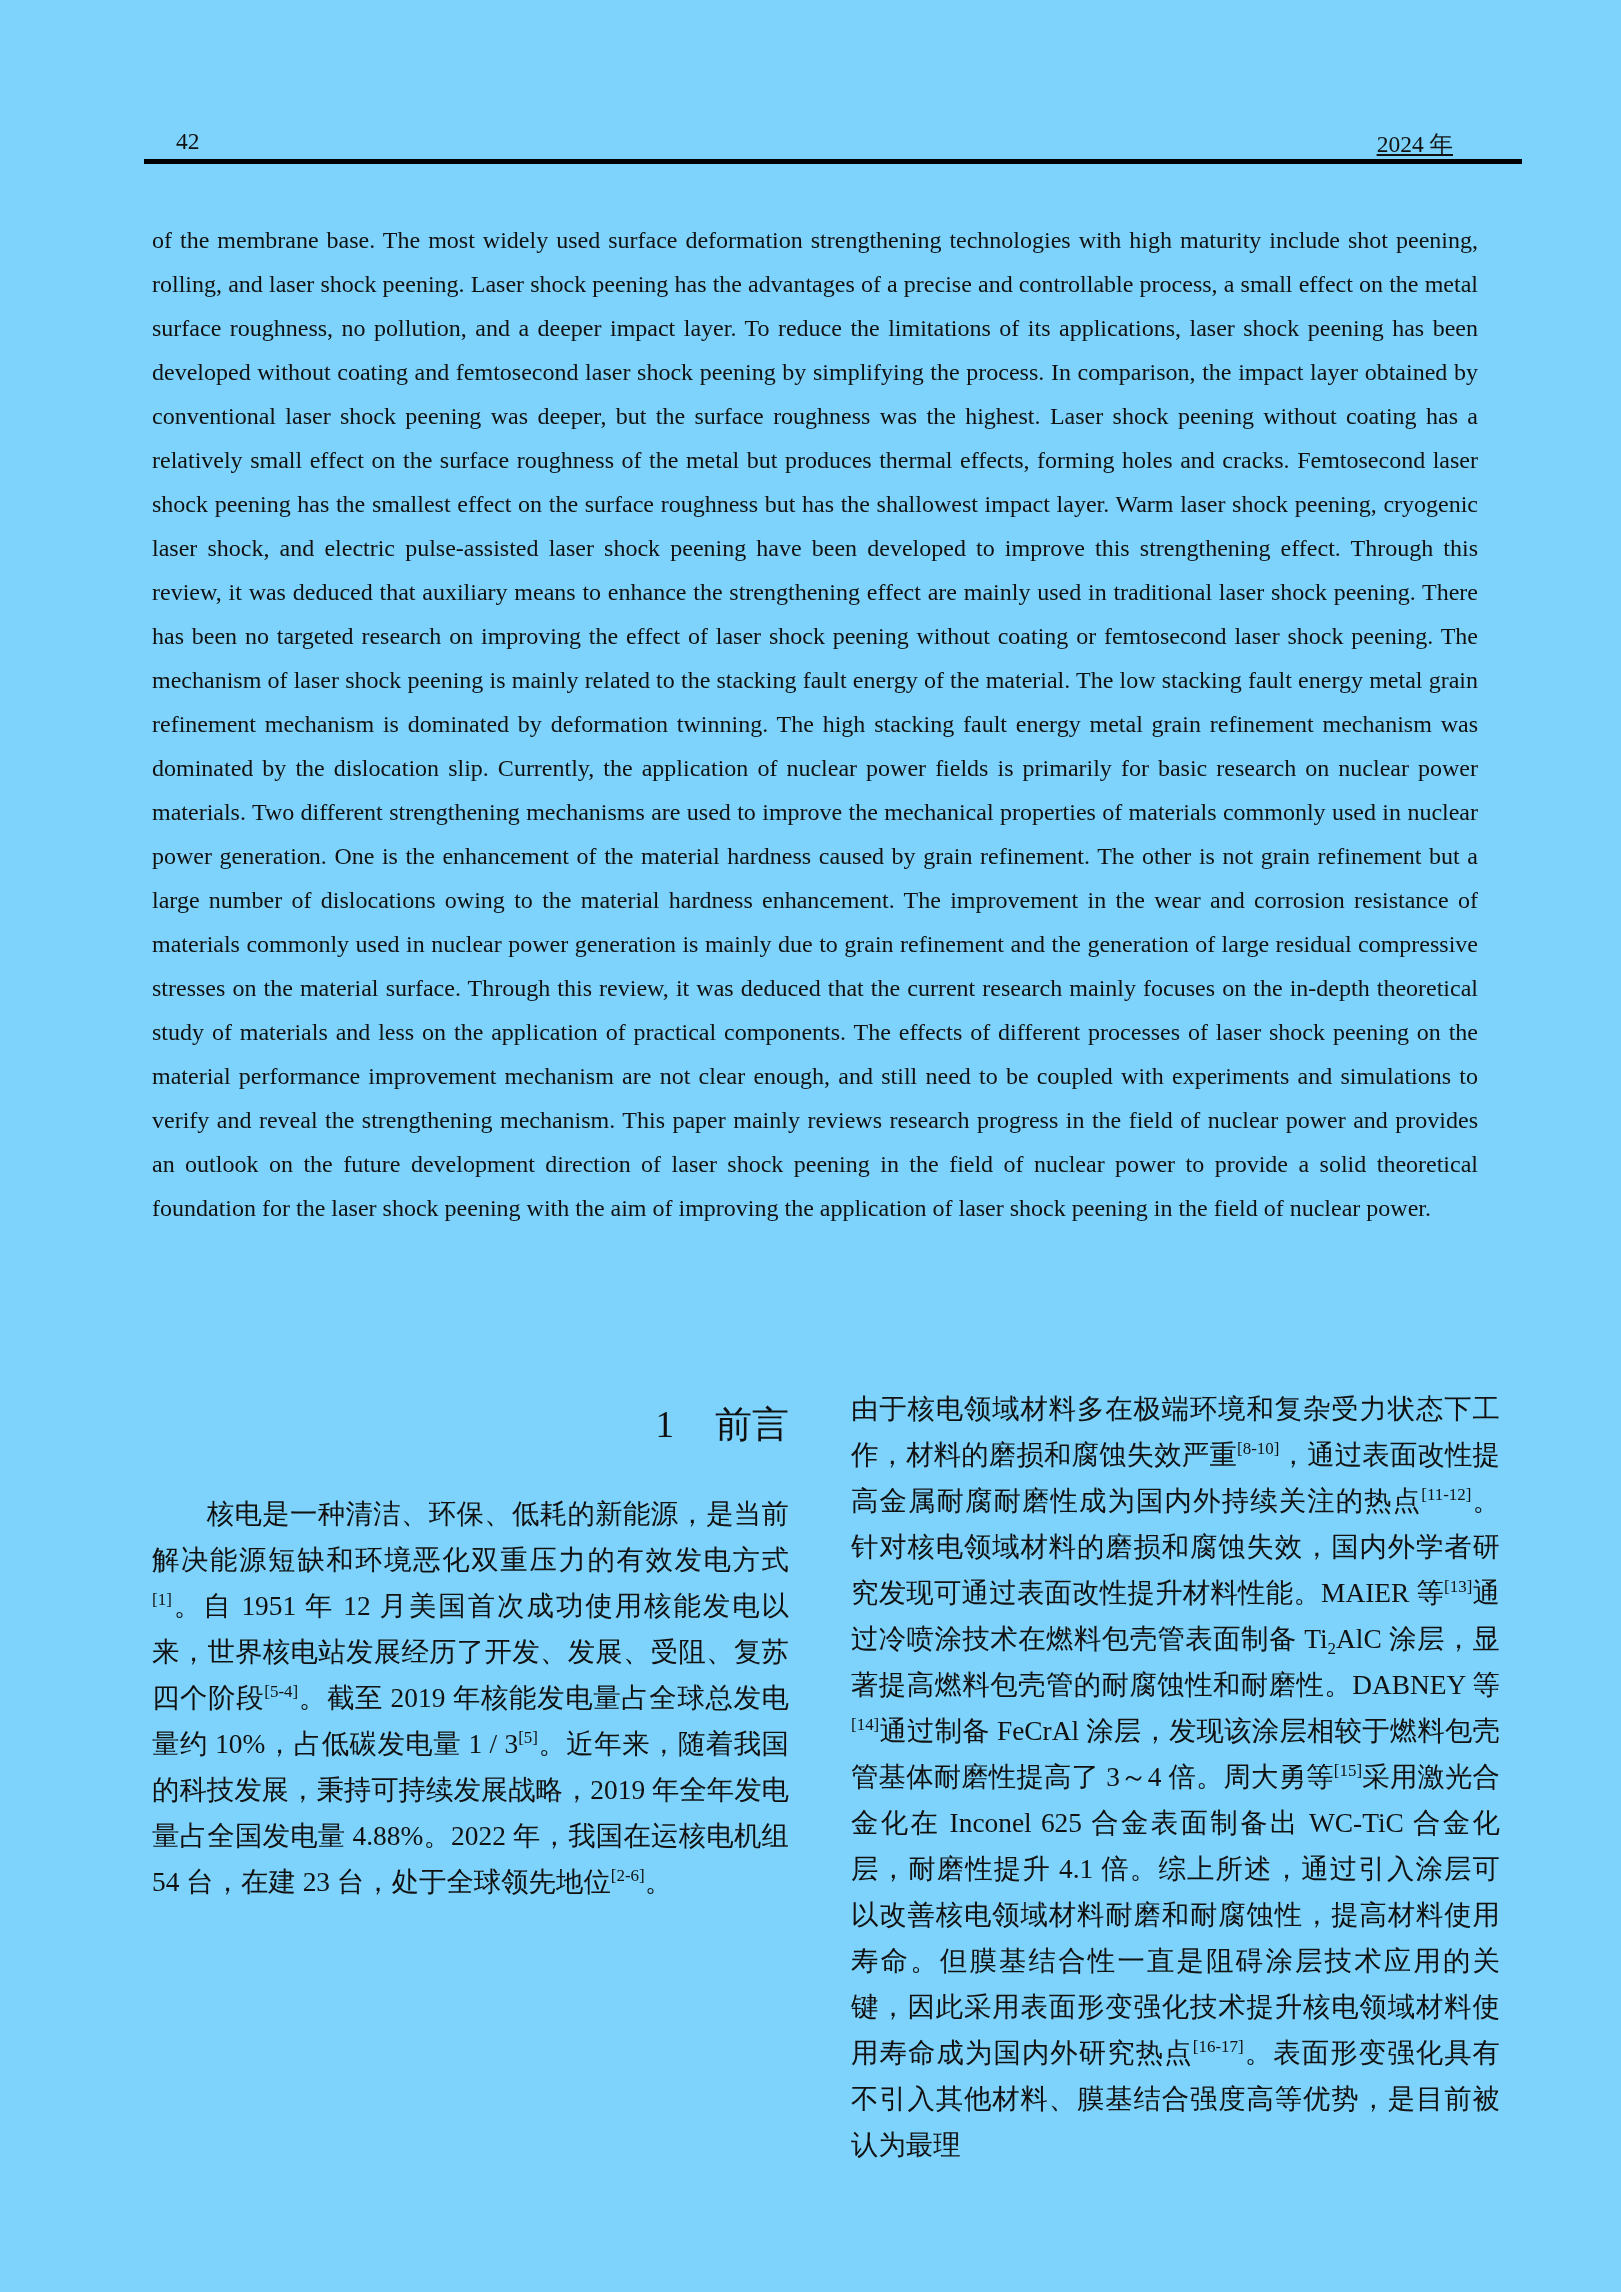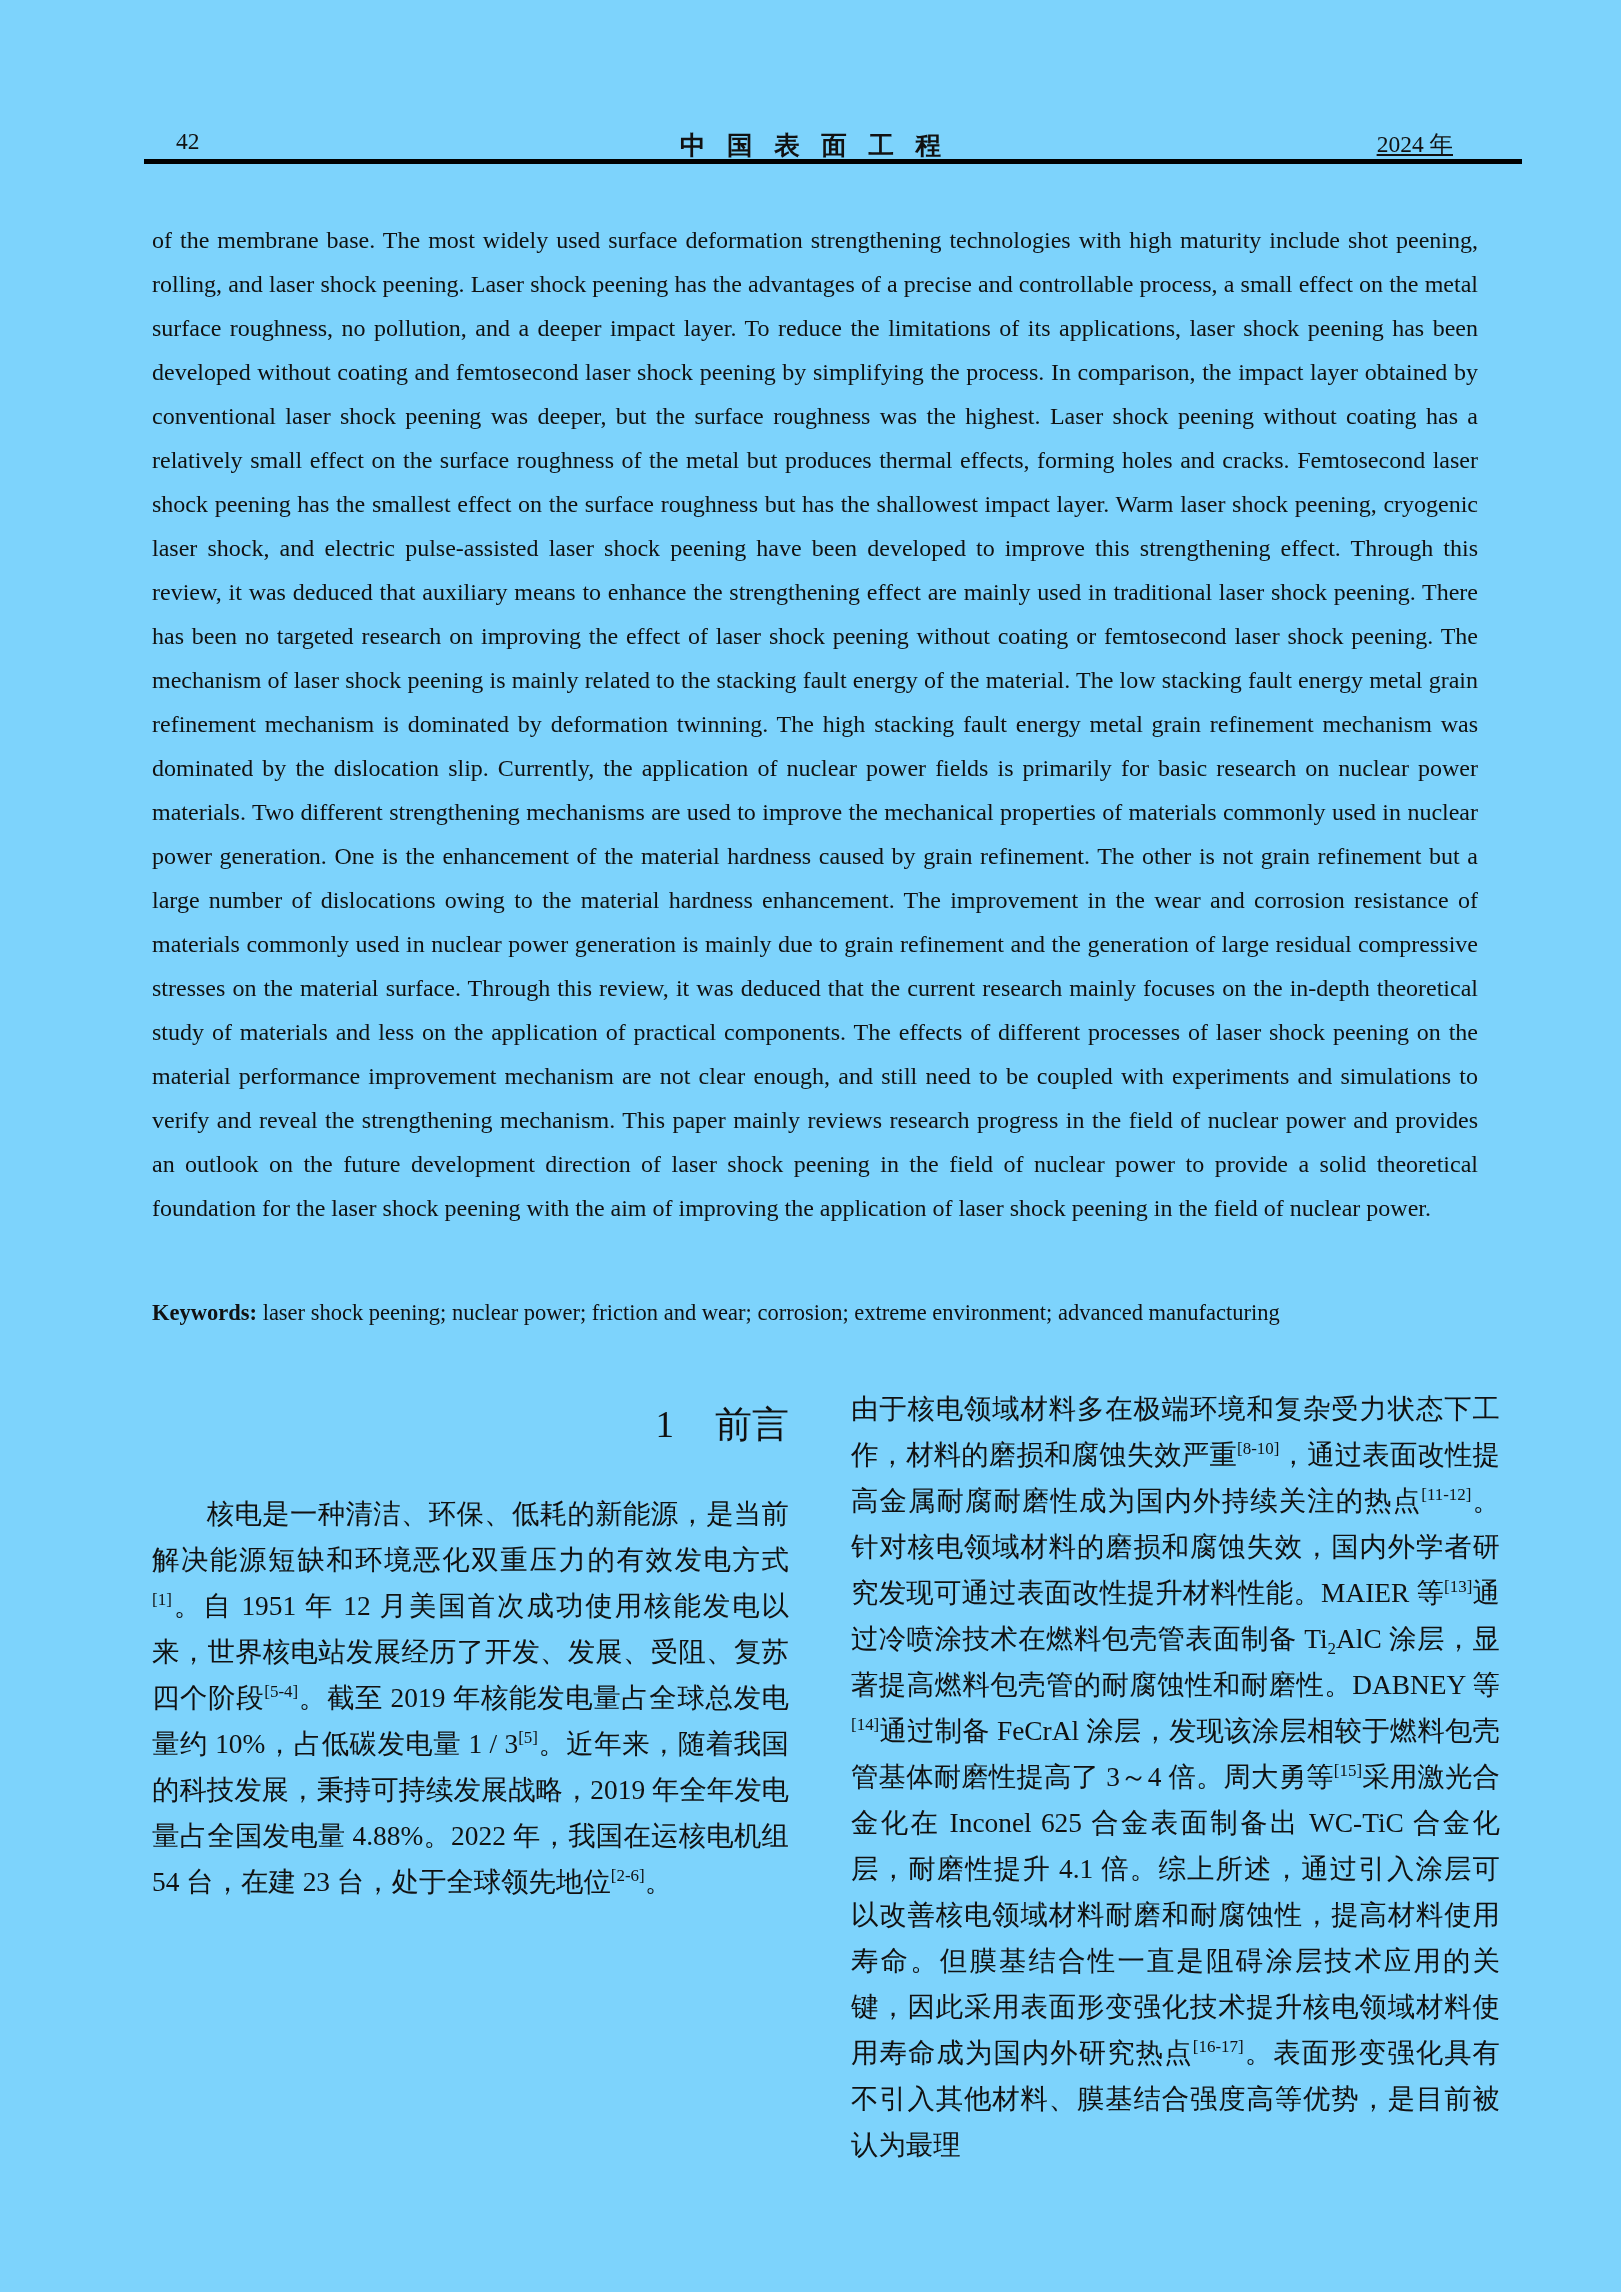--- a/index.html
+++ b/index.html
@@ -59,31 +59,26 @@
 
   sup { font-size:0.62em; vertical-align:super; line-height:0; }
   sub { font-size:0.62em; vertical-align:sub;   line-height:0; }
 </style>
 </head>
 <body>
 
 <div class="page">
 
   <div class="hdr-item page-number">42</div>
-  <div class="hdr-item journal-title">中国表面工程</div>
   <div class="hdr-item year">2024 年</div>
 
   <div class="header-rule"></div>
 
   <div class="abstract">of the membrane base. The most widely used surface deformation strengthening technologies with high maturity include shot peening, rolling, and laser shock peening. Laser shock peening has the advantages of a precise and controllable process, a small effect on the metal surface roughness, no pollution, and a deeper impact layer. To reduce the limitations of its applications, laser shock peening has been developed without coating and femtosecond laser shock peening by simplifying the process. In comparison, the impact layer obtained by conventional laser shock peening was deeper, but the surface roughness was the highest. Laser shock peening without coating has a relatively small effect on the surface roughness of the metal but produces thermal effects, forming holes and cracks. Femtosecond laser shock peening has the smallest effect on the surface roughness but has the shallowest impact layer. Warm laser shock peening, cryogenic laser shock, and electric pulse-assisted laser shock peening have been developed to improve this strengthening effect. Through this review, it was deduced that auxiliary means to enhance the strengthening effect are mainly used in traditional laser shock peening. There has been no targeted research on improving the effect of laser shock peening without coating or femtosecond laser shock peening. The mechanism of laser shock peening is mainly related to the stacking fault energy of the material. The low stacking fault energy metal grain refinement mechanism is dominated by deformation twinning. The high stacking fault energy metal grain refinement mechanism was dominated by the dislocation slip. Currently, the application of nuclear power fields is primarily for basic research on nuclear power materials. Two different strengthening mechanisms are used to improve the mechanical properties of materials commonly used in nuclear power generation. One is the enhancement of the material hardness caused by grain refinement. The other is not grain refinement but a large number of dislocations owing to the material hardness enhancement. The improvement in the wear and corrosion resistance of materials commonly used in nuclear power generation is mainly due to grain refinement and the generation of large residual compressive stresses on the material surface. Through this review, it was deduced that the current research mainly focuses on the in-depth theoretical study of materials and less on the application of practical components. The effects of different processes of laser shock peening on the material performance improvement mechanism are not clear enough, and still need to be coupled with experiments and simulations to verify and reveal the strengthening mechanism. This paper mainly reviews research progress in the field of nuclear power and provides an outlook on the future development direction of laser shock peening in the field of nuclear power to provide a solid theoretical foundation for the laser shock peening with the aim of improving the application of laser shock peening in the field of nuclear power.</div>
 
-  <div class="keywords">
-    <b>Keywords:</b>
-    <span>laser shock peening; nuclear power; friction and wear; corrosion; extreme environment; advanced manufacturing</span>
-  </div>
 
   <div class="col col-left">
     <h2 class="section-heading">
       <span class="sec-num">1</span><span>前言</span>
     </h2>
     <p class="cn ind">核电是一种清洁、环保、低耗的新能源，是当前解决能源短缺和环境恶化双重压力的有效发电方式<sup>[1]</sup>。自 1951 年 12 月美国首次成功使用核能发电以来，世界核电站发展经历了开发、发展、受阻、复苏四个阶段<sup>[5-4]</sup>。截至 2019 年核能发电量占全球总发电量约 10%，占低碳发电量 1 / 3<sup>[5]</sup>。近年来，随着我国的科技发展，秉持可持续发展战略，2019 年全年发电量占全国发电量 4.88%。2022 年，我国在运核电机组 54 台，在建 23 台，处于全球领先地位<sup>[2-6]</sup>。</p>
   </div>
 
   <div class="col col-right">
     <p class="cn">由于核电领域材料多在极端环境和复杂受力状态下工作，材料的磨损和腐蚀失效严重<sup>[8-10]</sup>，通过表面改性提高金属耐腐耐磨性成为国内外持续关注的热点<sup>[11-12]</sup>。针对核电领域材料的磨损和腐蚀失效，国内外学者研究发现可通过表面改性提升材料性能。MAIER 等<sup>[13]</sup>通过冷喷涂技术在燃料包壳管表面制备 Ti<sub>2</sub>AlC 涂层，显著提高燃料包壳管的耐腐蚀性和耐磨性。DABNEY 等<sup>[14]</sup>通过制备 FeCrAl 涂层，发现该涂层相较于燃料包壳管基体耐磨性提高了 3～4 倍。周大勇等<sup>[15]</sup>采用激光合金化在 Inconel 625 合金表面制备出 WC-TiC 合金化层，耐磨性提升 4.1 倍。综上所述，通过引入涂层可以改善核电领域材料耐磨和耐腐蚀性，提高材料使用寿命。但膜基结合性一直是阻碍涂层技术应用的关键，因此采用表面形变强化技术提升核电领域材料使用寿命成为国内外研究热点<sup>[16-17]</sup>。表面形变强化具有不引入其他材料、膜基结合强度高等优势，是目前被认为最理</p>

